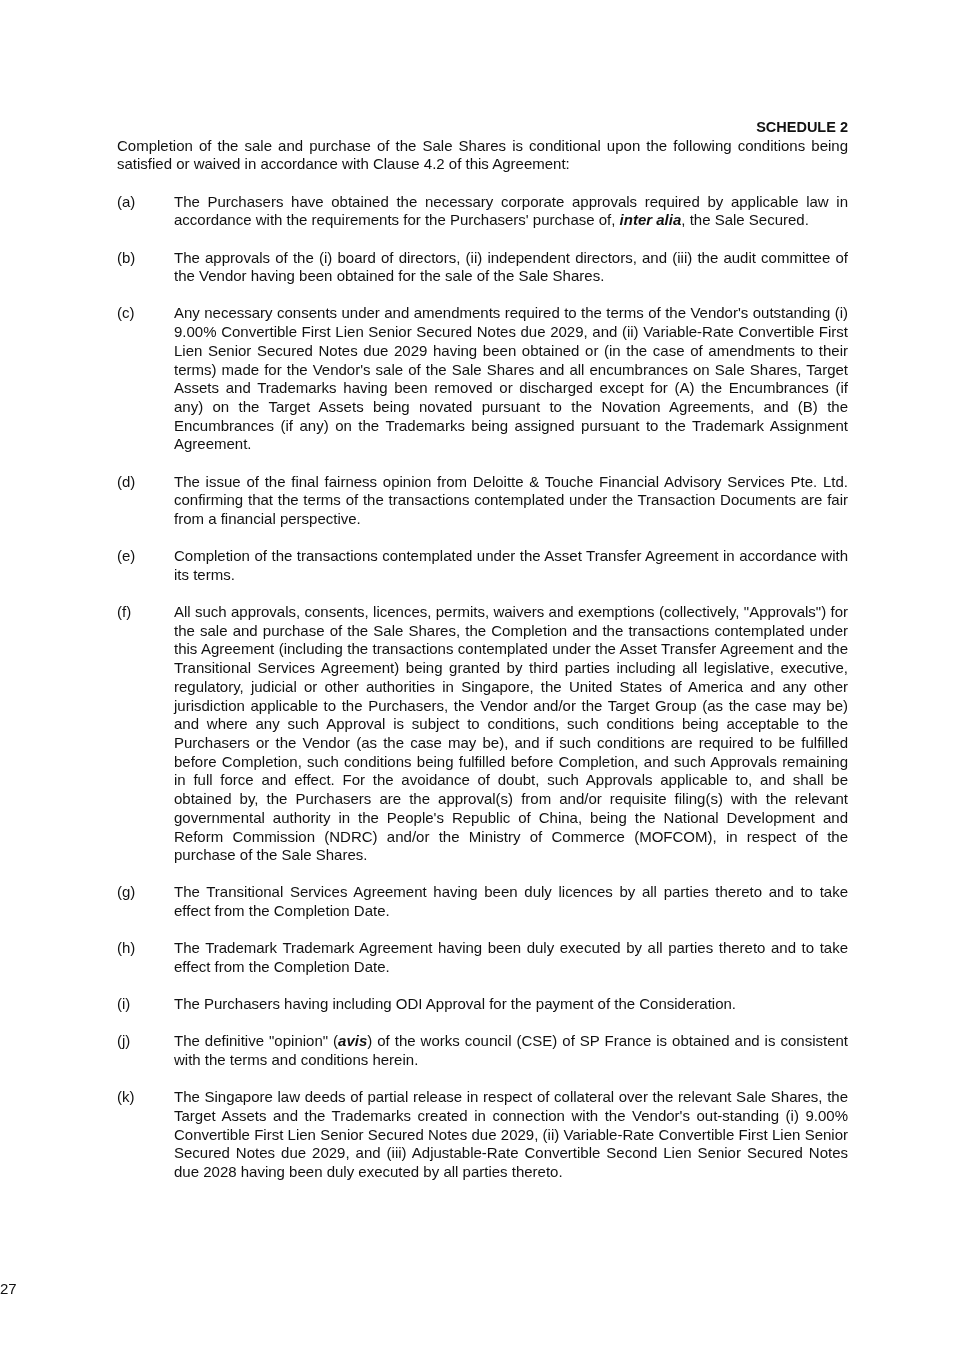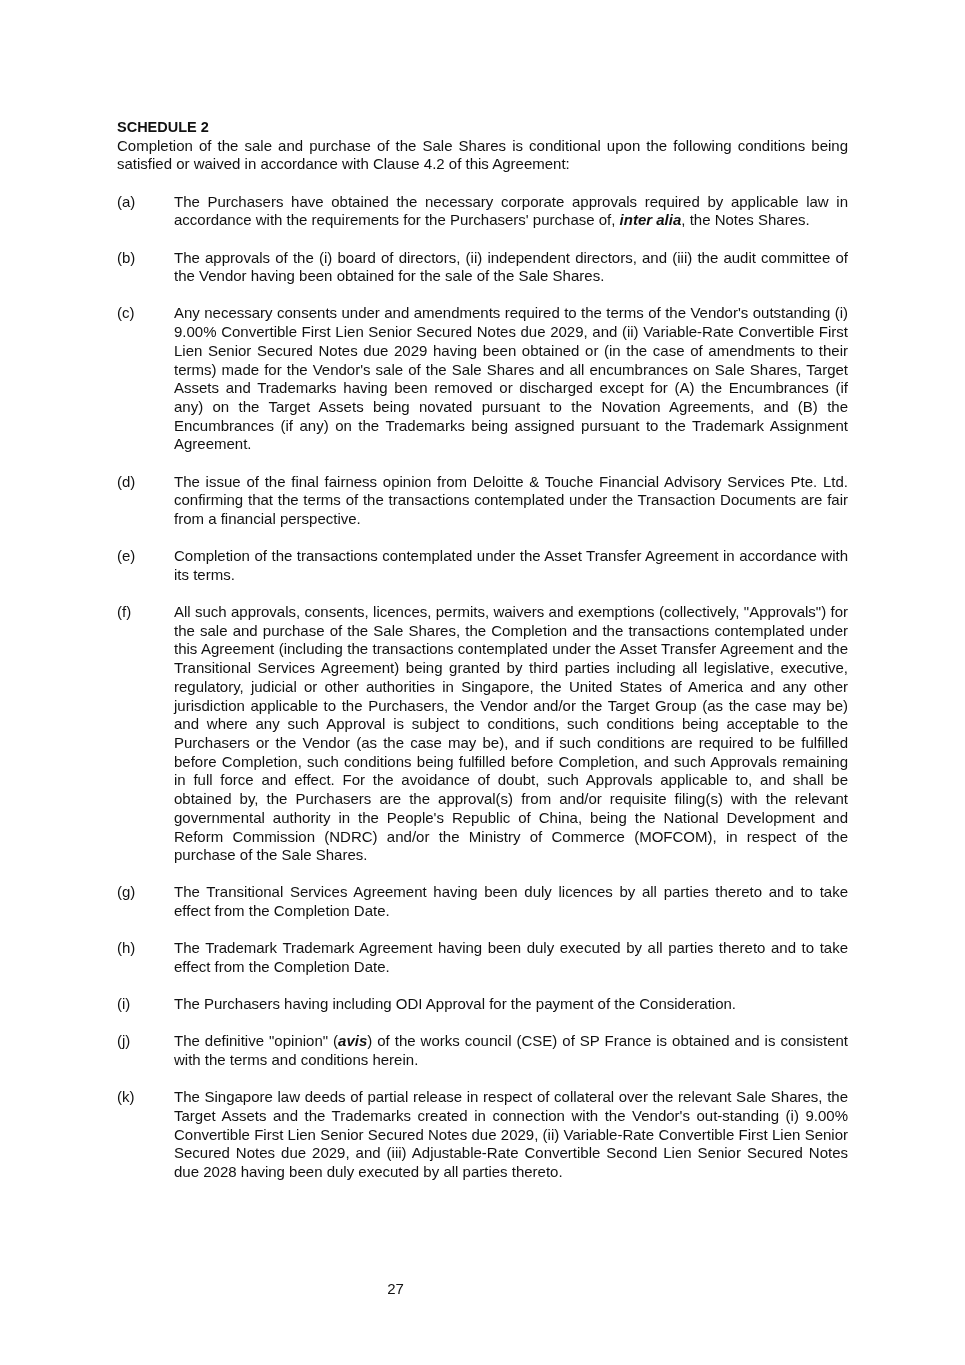--- a/index.html
+++ b/index.html
@@ -15,21 +15,21 @@
       font-family: "Liberation Sans", sans-serif;
       color: #111111;
     }
     .page {
       position: absolute;
       left: 117px;
       top: 118px;
       width: 731px;
     }
     .title {
-      text-align: left;
+      text-align: right;
       font-weight: bold;
       font-size: 14.5px;
       line-height: 18.7px;
       margin: 0;
     }
     .intro {
       font-size: 15px;
       line-height: 18.7px;
       text-align: justify;
     }
@@ -45,38 +45,37 @@
     }
     .cond .txt {
       flex: 1 1 auto;
       text-align: justify;
     }
     .page-num {
       position: absolute;
       left: 0;
       width: 791px;
       top: 1280px;
-      text-align: center;
       font-size: 15px;
       line-height: 18px;
     }
     b { font-weight: normal; }
     i { font-style: italic; font-weight: bold; }
   </style>
 </head>
 <body>
 
 <div class="page">
   <p class="title">SCHEDULE 2</p>
 
   <div class="intro">Completion of the sale and purchase of the Sale Shares is conditional upon the following conditions being satisfied or waived in accordance with Clause 4.2 of this Agreement:</div>
 
   <div class="cond">
     <div class="lbl">(a)</div>
-    <div class="txt"><span>The Purchasers have obtained the necessary corporate approvals required by applicable law in accordance with the requirements for the Purchasers' purchase of, </span><i>inter alia</i><span>, the Notes Shares.</span></div>
+    <div class="txt"><span>The Purchasers have obtained the necessary corporate approvals required by applicable law in accordance with the requirements for the Purchasers' purchase of, </span><i>inter alia</i><span>, the Sale Secured.</span></div>
   </div>
 
   <div class="cond">
     <div class="lbl">(b)</div>
     <div class="txt">The approvals of the (i) board of directors, (ii) independent directors, and (iii) the audit committee of the Vendor having been obtained for the sale of the Sale Shares.</div>
   </div>
 
   <div class="cond">
     <div class="lbl">(c)</div>
     <div class="txt">Any necessary consents under and amendments required to the terms of the Vendor's outstanding (i) 9.00% Convertible First Lien Senior Secured Notes due 2029, and (ii) Variable-Rate Convertible First Lien Senior Secured Notes due 2029 having been obtained or (in the case of amendments to their terms) made for the Vendor's sale of the Sale Shares and all encumbrances on Sale Shares, Target Assets and Trademarks having been removed or discharged except for (A) the Encumbrances (if any) on the Target Assets being novated pursuant to the Novation Agreements, and (B) the Encumbrances (if any) on the Trademarks being assigned pursuant to the Trademark Assignment Agreement.</div>

